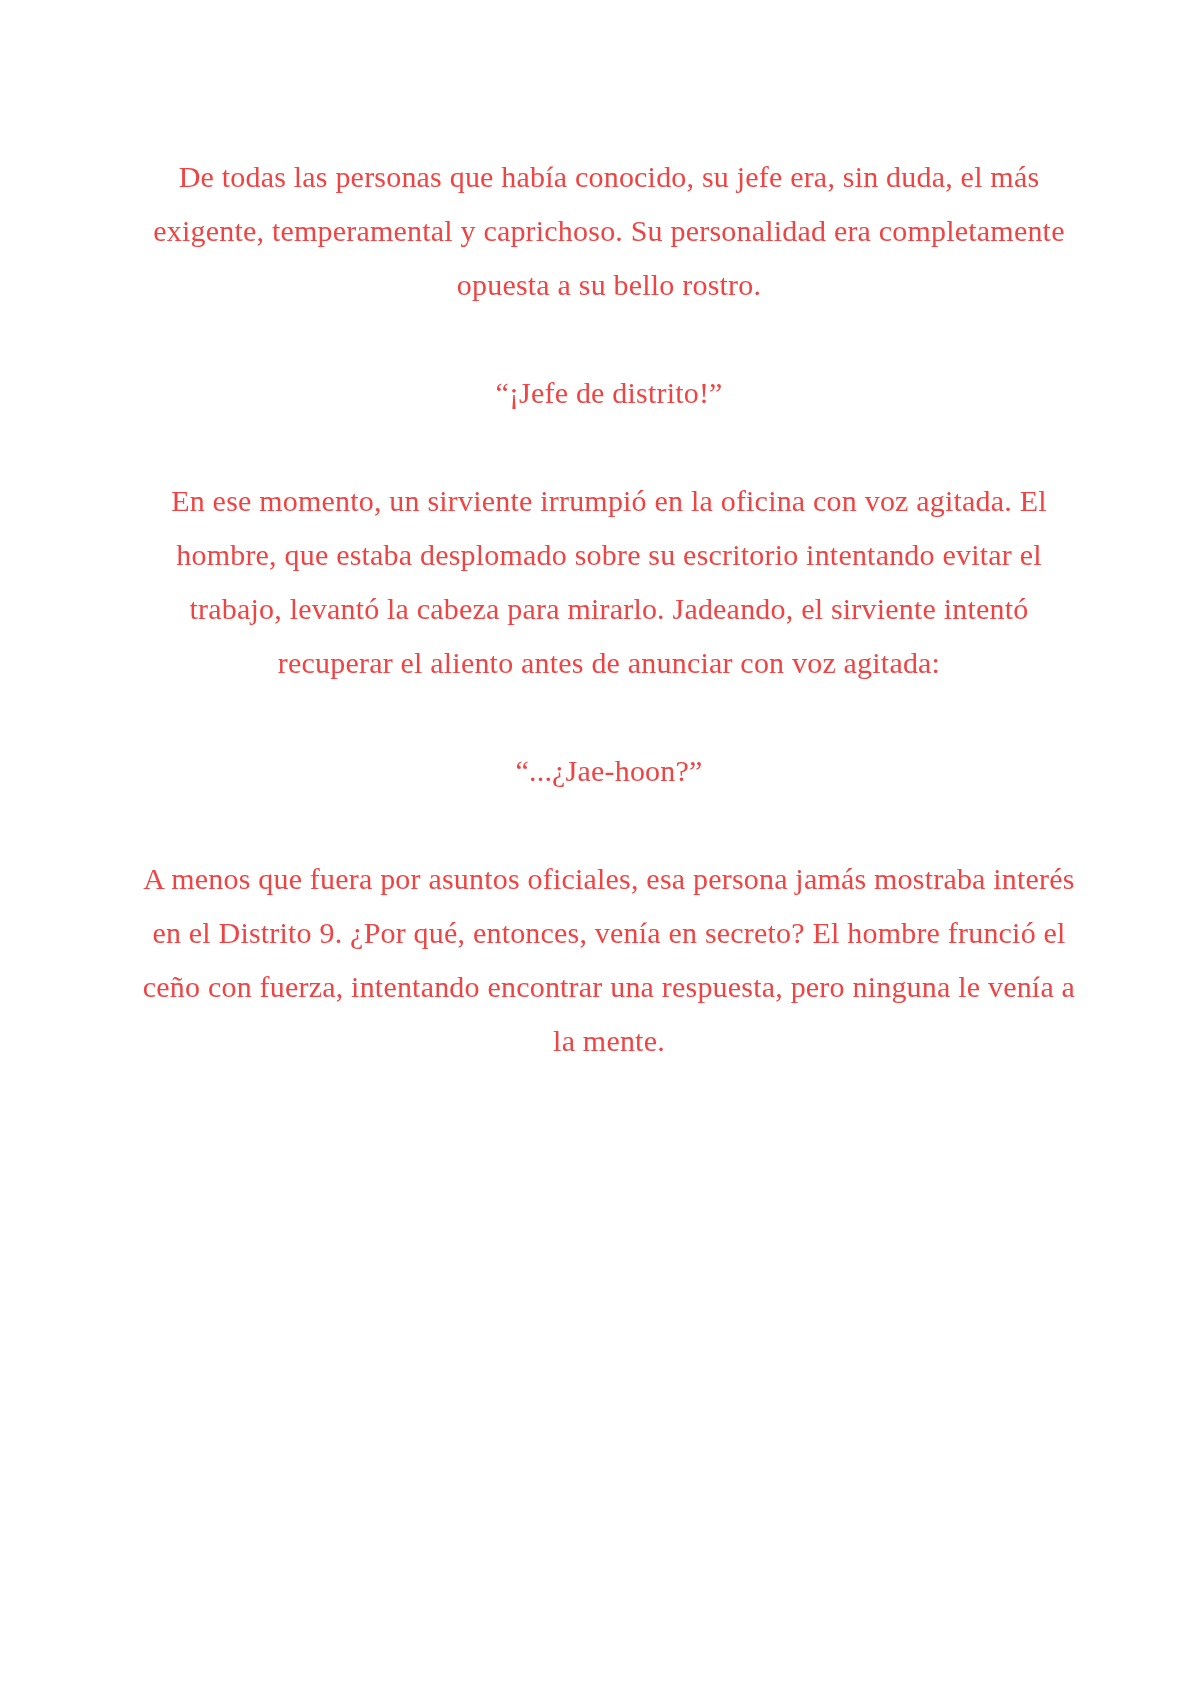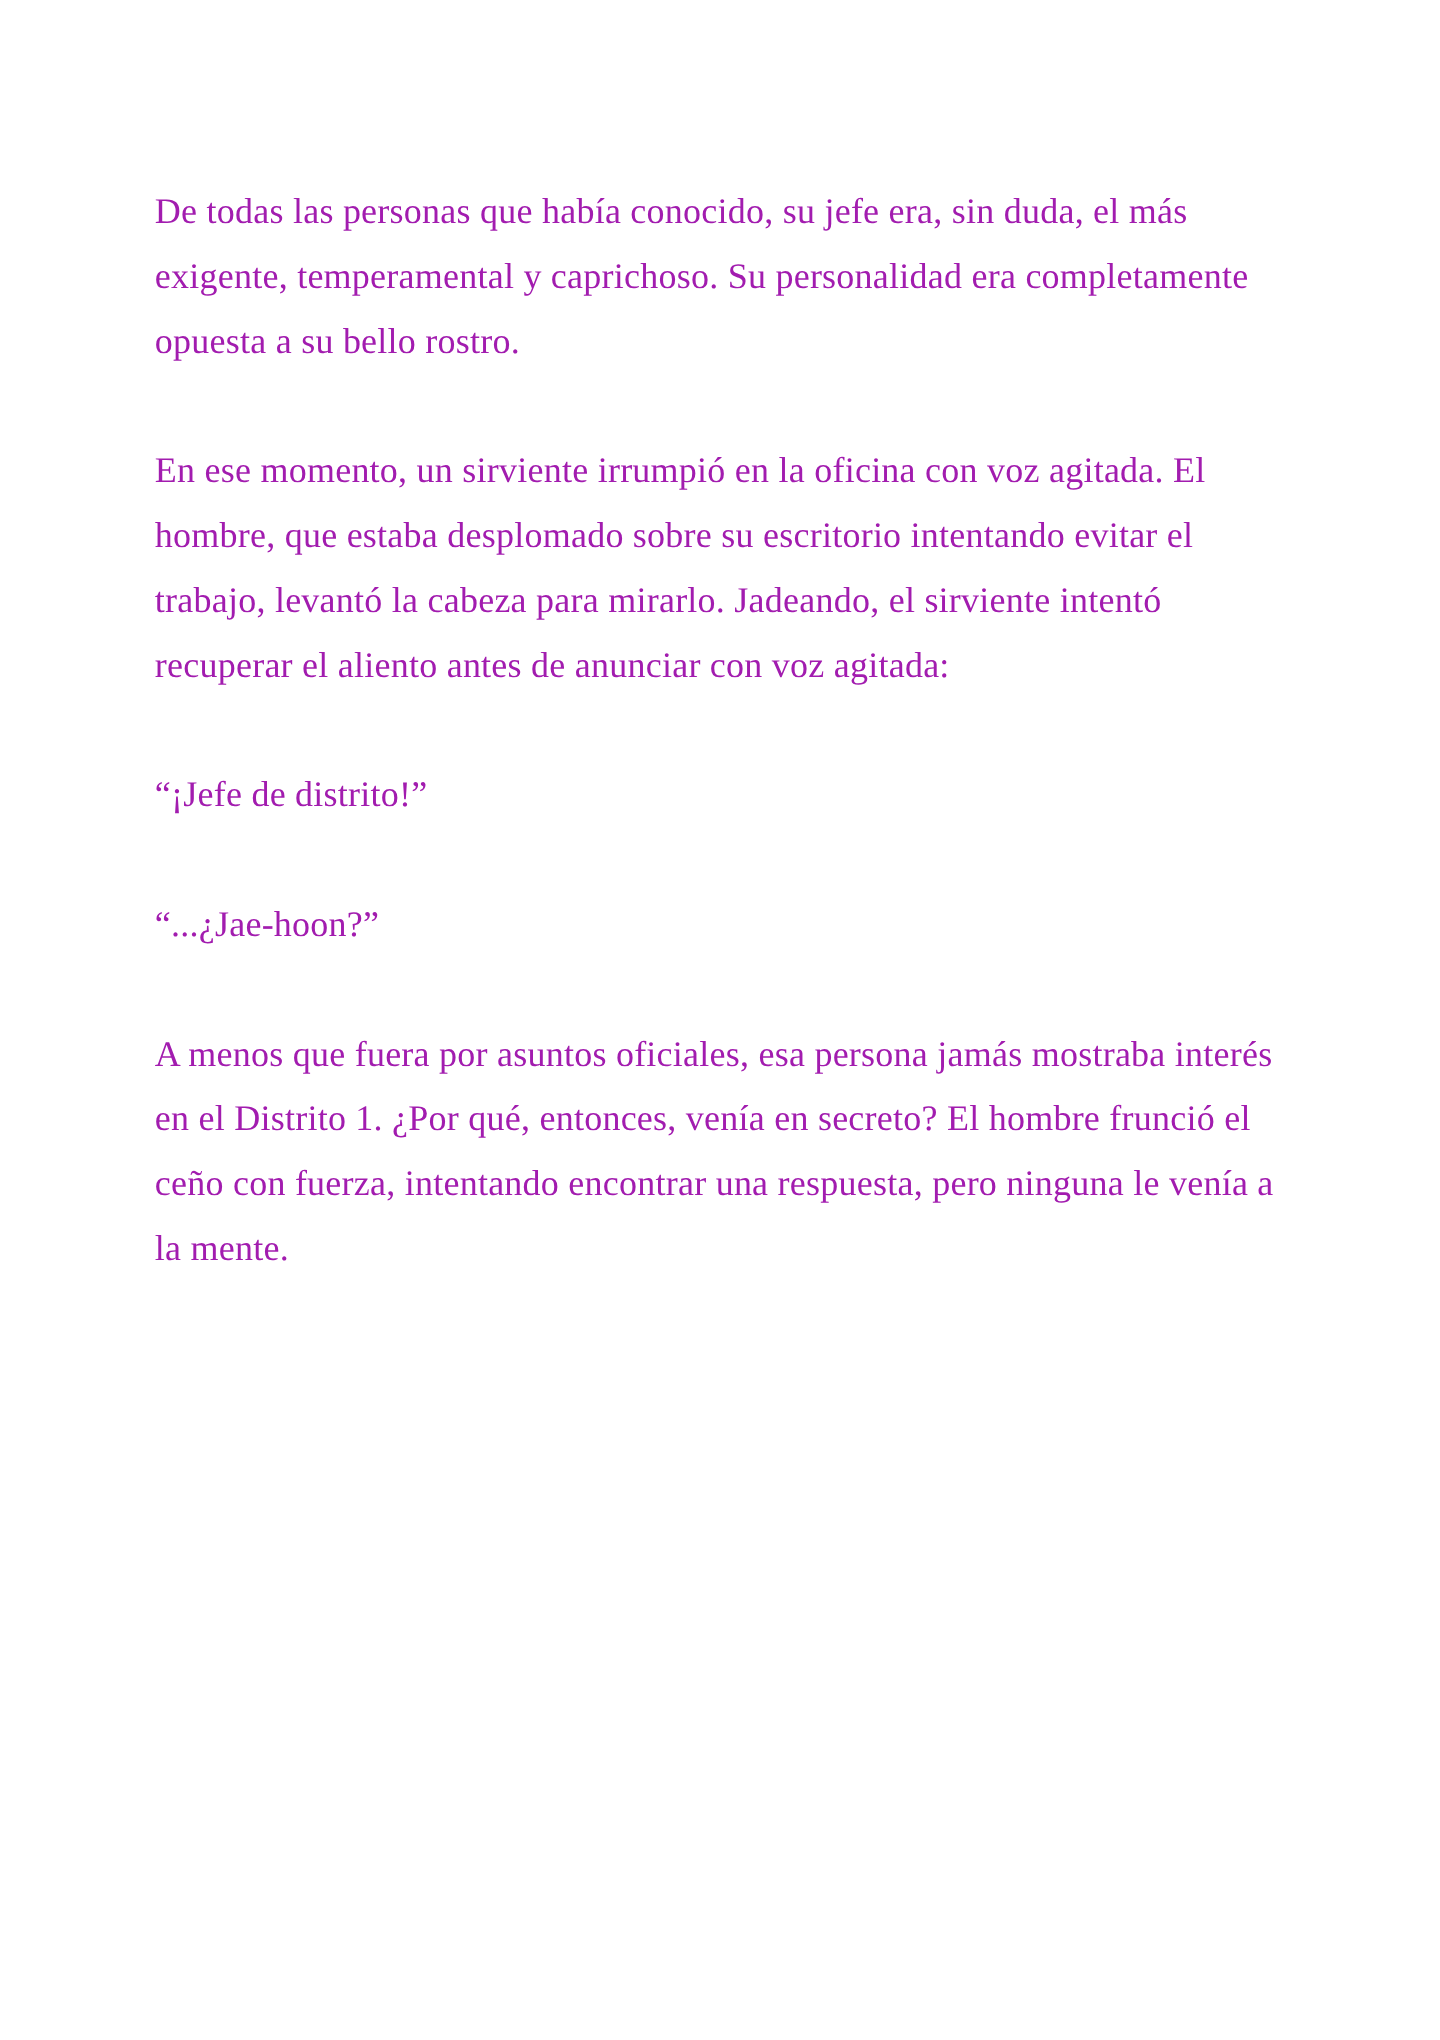--- a/index.html
+++ b/index.html
@@ -14,29 +14,30 @@
       overflow: hidden;
     }
     .page {
       position: absolute;
       left: 129px;
       top: 150px;
       width: 960px;
       font-family: "Liberation Serif", "DejaVu Serif", serif;
       font-size: 30px;
       line-height: 54px;
-      color: #a21caf;
+      color: #ef4444;
       letter-spacing: 0.2px;
+      text-align: center;
     }
     .para {
       margin: 0 0 54px 0;
     }
   </style>
 </head>
 <body>
 
 <div class="page">
   <p class="para">De todas las personas que había conocido, su jefe era, sin duda, el más exigente, temperamental y caprichoso. Su personalidad era completamente opuesta a su bello rostro.</p>
+  <p class="para">“¡Jefe de distrito!”</p>
   <p class="para">En ese momento, un sirviente irrumpió en la oficina con voz agitada. El hombre, que estaba desplomado sobre su escritorio intentando evitar el trabajo, levantó la cabeza para mirarlo. Jadeando, el sirviente intentó recuperar el aliento antes de anunciar con voz agitada:</p>
-  <p class="para">“¡Jefe de distrito!”</p>
   <p class="para">“...¿Jae-hoon?”</p>
-  <p class="para">A menos que fuera por asuntos oficiales, esa persona jamás mostraba interés en el Distrito 1. ¿Por qué, entonces, venía en secreto? El hombre frunció el ceño con fuerza, intentando encontrar una respuesta, pero ninguna le venía a la mente.</p>
+  <p class="para">A menos que fuera por asuntos oficiales, esa persona jamás mostraba interés en el Distrito 9. ¿Por qué, entonces, venía en secreto? El hombre frunció el ceño con fuerza, intentando encontrar una respuesta, pero ninguna le venía a la mente.</p>
 </div>
 
 </body></html>

